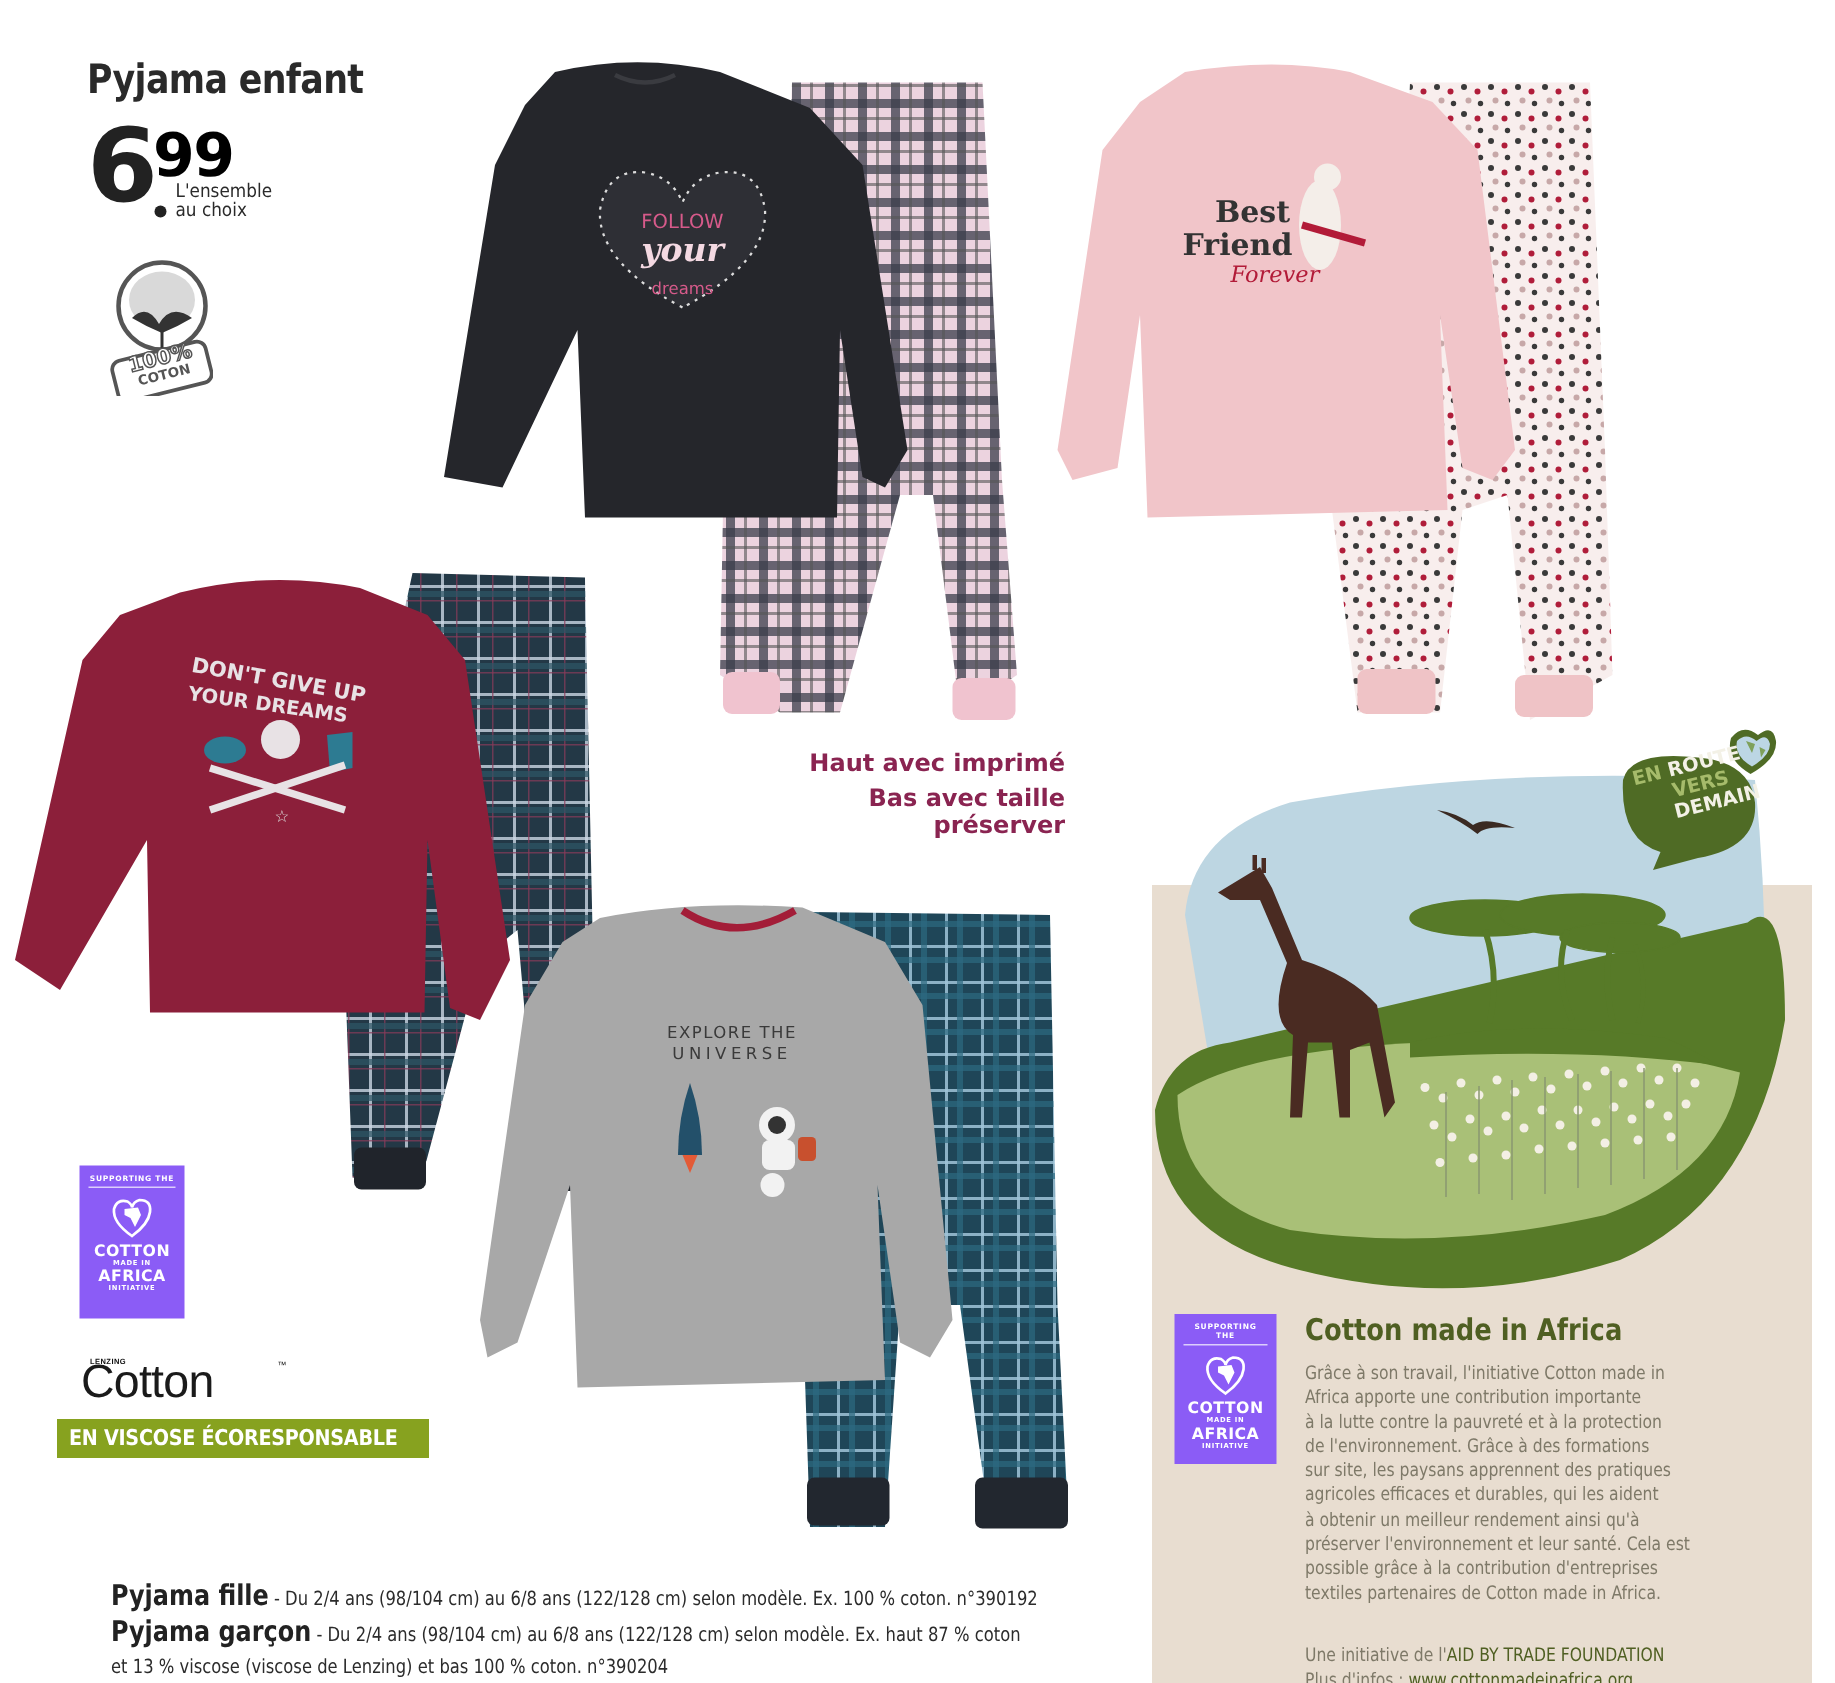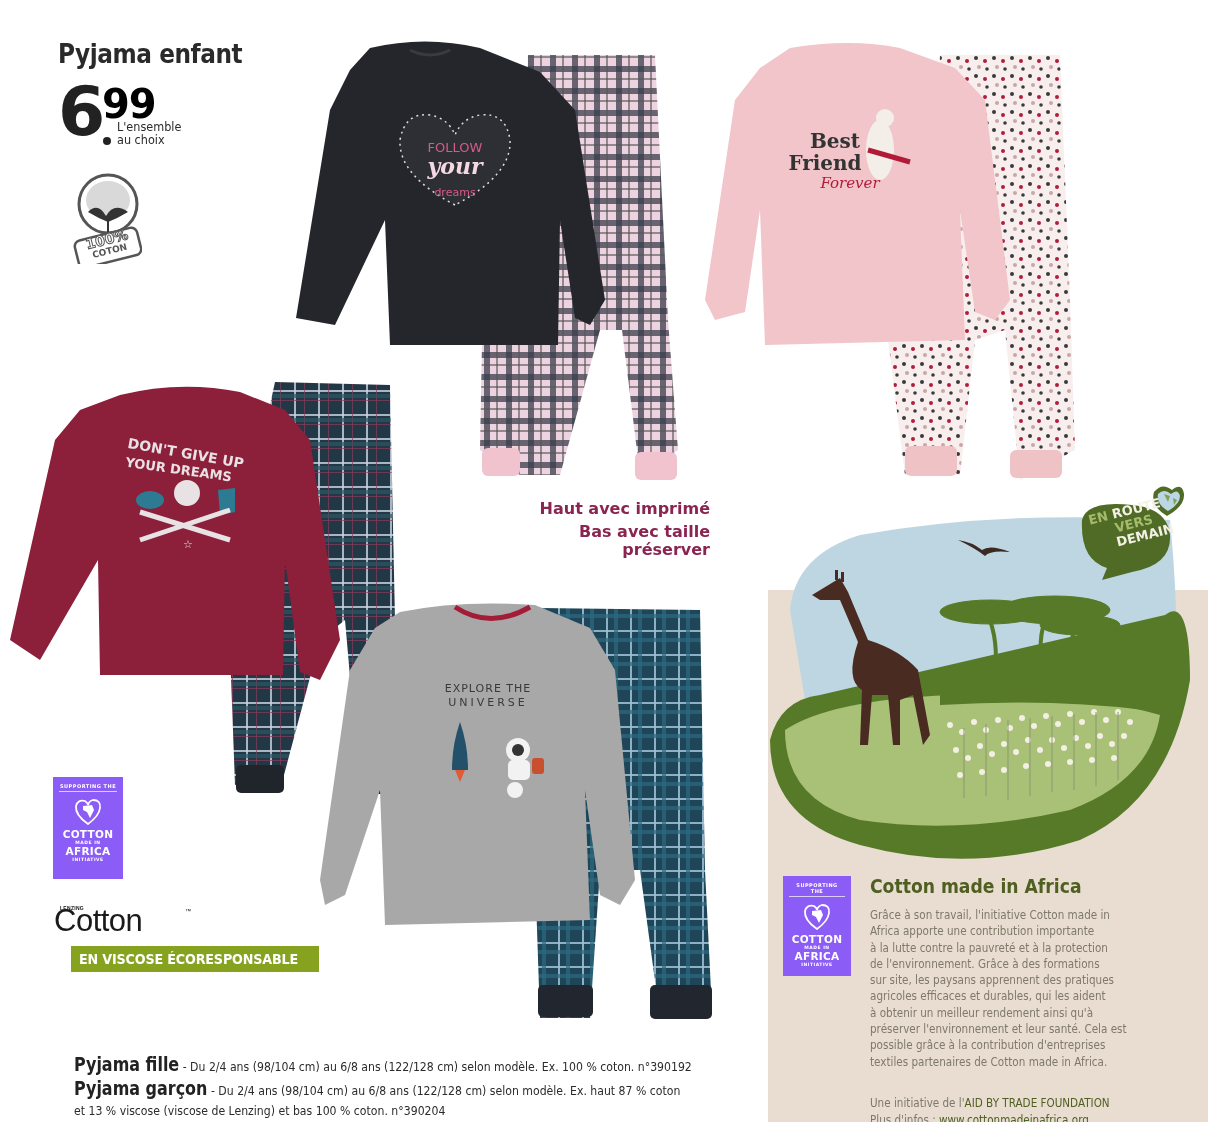--- a/index.html
+++ b/index.html
@@ -20,21 +20,21 @@
   
   .cmia-logo { background: #8b5cf6; color: #fff; text-align: center; font-family: "DejaVu Sans", sans-serif; font-weight: bold; }
   .cmia-logo .top { font-size: 5px; letter-spacing: 0.5px; padding-top: 6px; border-bottom: 1px solid rgba(255,255,255,0.7); margin: 0 6px; padding-bottom: 2px; }
   .cmia-logo .big { font-size: 10.5px; line-height: 11px; letter-spacing: 0.3px; }
   .cmia-logo .sm { font-size: 4.5px; line-height: 6px; letter-spacing: 0.5px; }
 
   
   .ecovero-brand { left: 54px; top: 903px; font-size: 31px; color: #1a1a1a; font-family: "Liberation Sans", sans-serif; letter-spacing: -0.5px; }
   .ecovero-lenzing { left: 60px; top: 905px; font-size: 5px; font-weight: bold; color: #111; letter-spacing: 0.3px; }
   .ecovero-tm { left: 185px; top: 908px; font-size: 6px; color: #111; }
-  .ecovero-band { left: 71px; top: 946px; width: 248px; height: 26px; background: #87a21f; color: #fff; font-weight: bold; font-size: 14.5px; line-height: 26px; padding-left: 8px; font-family: "DejaVu Sans", sans-serif; letter-spacing: -0.2px; white-space: nowrap; overflow: hidden; }
+  .ecovero-band { left: 38px; top: 946px; width: 248px; height: 26px; background: #87a21f; color: #fff; font-weight: bold; font-size: 14.5px; line-height: 26px; padding-left: 8px; font-family: "DejaVu Sans", sans-serif; letter-spacing: -0.2px; white-space: nowrap; overflow: hidden; }
   .ecovero-band span { display: inline-block; transform: scaleX(0.88); transform-origin: left; }
 
   
   .callout { color: #8a2451; font-weight: bold; font-family: "DejaVu Sans", sans-serif; font-size: 16px; text-align: right; line-height: 18px; }
 
   
   .desc { left: 74px; font-family: "DejaVu Sans", sans-serif; color: #2b2b2b; white-space: nowrap; transform: scaleX(0.84); transform-origin: left; }
   .desc b { font-size: 19px; color: #222; }
   .desc .t { font-size: 13px; }
 

